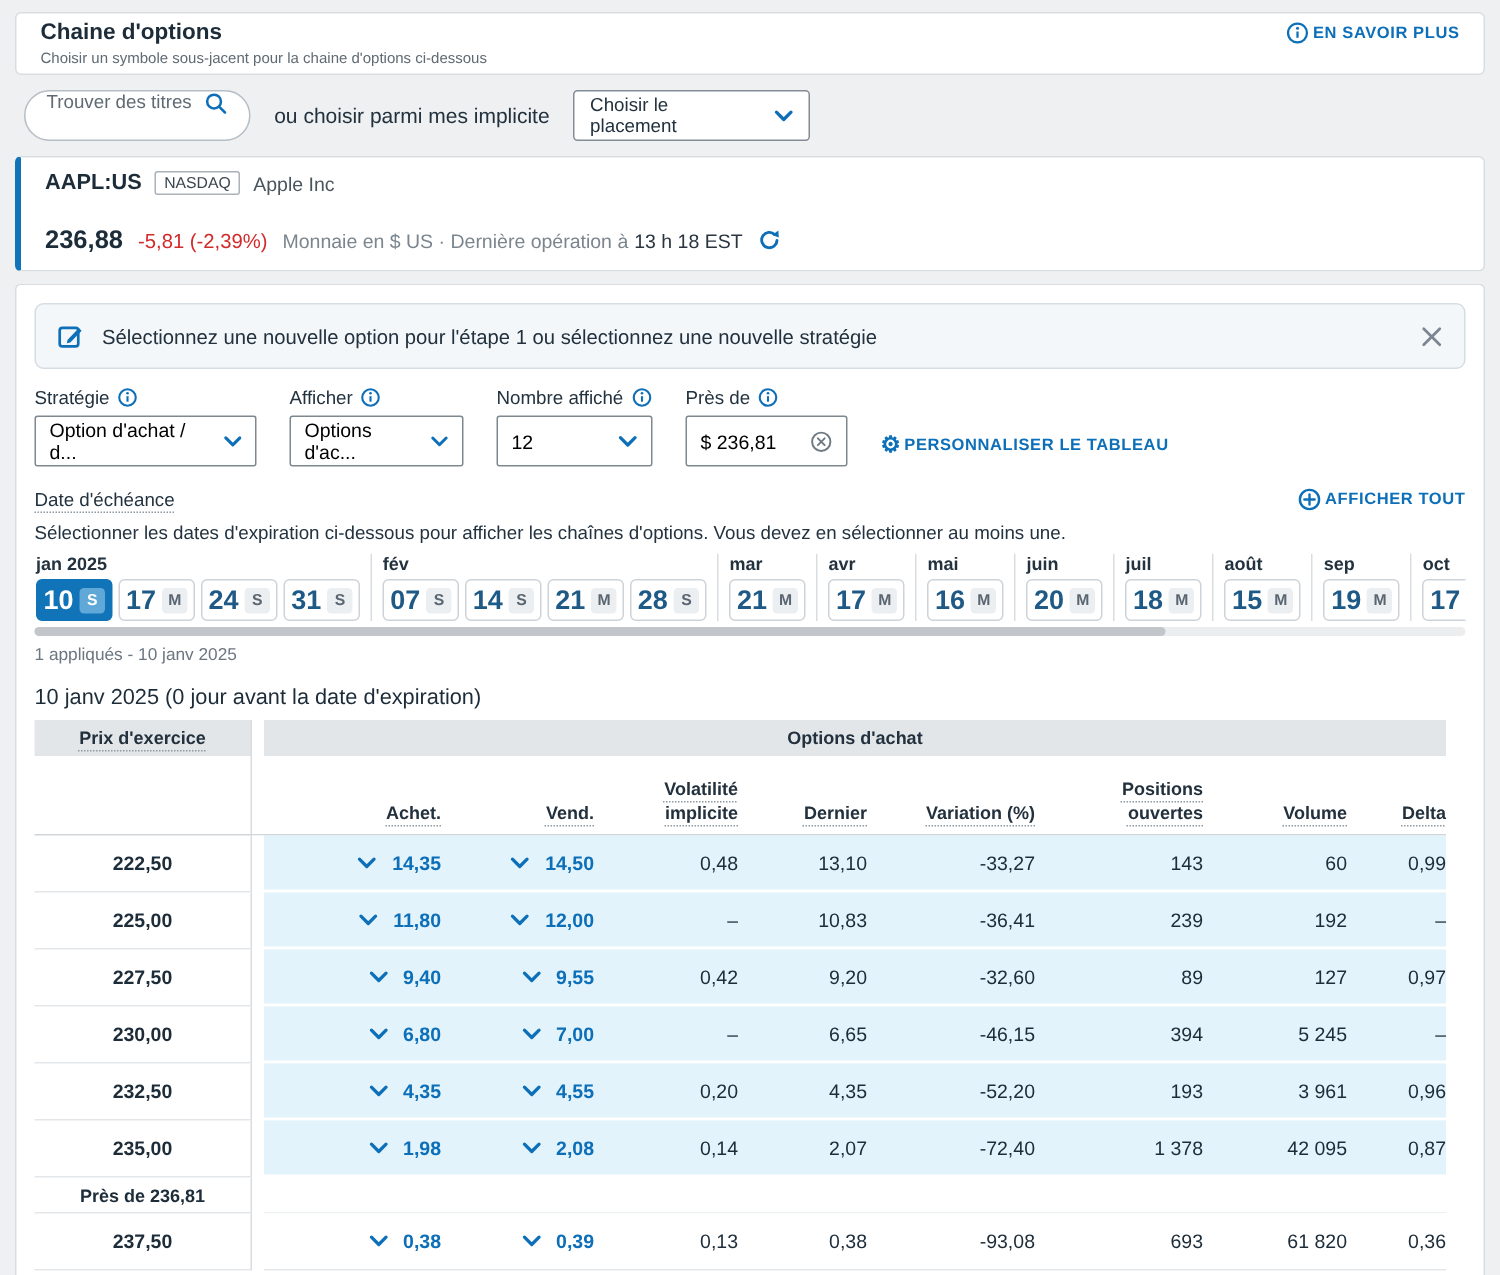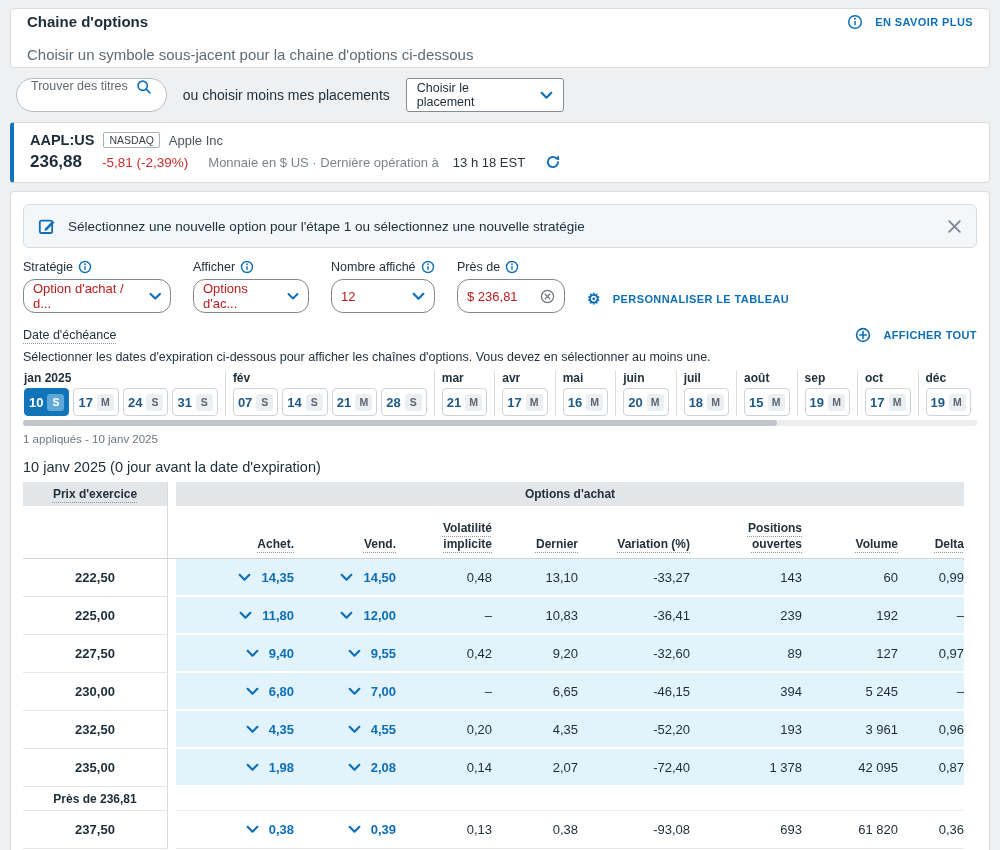--- a/index.html
+++ b/index.html
@@ -3,69 +3,69 @@
 <meta charset="utf-8">
 <style>
   html,body{margin:0;padding:0;width:1000px;height:850px;overflow:hidden;background:#eef0f1;
     font-family:"Liberation Sans",sans-serif;color:#22313d;}
   .page{padding:8px 10px;}
   .card{background:#fff;border:1px solid #d9dde0;border-radius:4px;}
   
   .title-card{padding:4px 16px;}
   .title-row{display:flex;align-items:center;justify-content:space-between;}
   .page-title{font-size:15px;font-weight:700;color:#1d2c39;}
-  .blue-link{display:inline-flex;align-items:center;gap:12px;color:#0d6fb8;font-size:11px;
+  .blue-link{display:inline-flex;align-items:center;gap:2px;color:#0d6fb8;font-size:11px;
     font-weight:700;letter-spacing:.4px;cursor:pointer;white-space:nowrap;}
-  .subtitle{margin-top:16px;font-size:15px;color:#5f6a73;}
+  .subtitle{margin-top:4px;font-size:10px;color:#5f6a73;}
   
   .search-row{display:flex;align-items:center;margin:10px 6px;gap:16px;}
   .search-pill{display:inline-flex;gap:8px;height:32px;padding:0 14px;
     background:#fff;border:1px solid #b6bec5;border-radius:17px;font-size:12.5px;color:#5f6a73;cursor:pointer;}
   .or-text{font-size:14px;color:#22313d;}
   .select-box{display:inline-flex;align-items:center;justify-content:space-between;gap:10px;height:32px;
     padding:0 10px;background:#fff;border:1px solid #848d95;border-radius:3px;font-size:12.5px;color:#22313d;cursor:pointer;}
   
   .quote-card{margin-top:8px;border-left:4px solid #1173b8;padding:9px 16px 10px;}
   .quote-line1{display:flex;align-items:center;gap:9px;}
   .q-symbol{font-size:14.5px;font-weight:700;color:#1d2c39;}
   .q-exchange{font-size:10.5px;color:#39444d;border:1px solid #aab2b9;border-radius:2px;padding:1px 5px;}
   .q-company{font-size:13px;color:#4a545d;}
-  .quote-line2{display:flex;align-items:center;gap:20px;margin-top:4px;}
+  .quote-line2{display:flex;align-items:center;gap:10px;margin-top:20px;}
   .q-price{font-size:17px;font-weight:700;color:#1d2c39;}
   .q-change{font-size:13.5px;color:#d22b2b;}
   .q-note{font-size:13px;color:#7b858e;}
   .q-time{font-size:13px;color:#2a3540;}
   
   .main-card{margin-top:8px;padding:12px 12px 0;border-bottom:none;border-radius:4px 4px 0 0;min-height:700px;}
   .alert{display:flex;align-items:center;gap:12px;background:#f3f7fa;border:1px solid #d5dde4;
     border-radius:6px;padding:0 14px;height:42px;text-align:right;}
   .alert-text{font-size:13.5px;color:#22313d;}
   .alert-close{margin-left:auto;cursor:pointer;display:flex;align-items:center;}
   
   .filters{display:flex;align-items:flex-end;gap:22px;margin-top:12px;}
   .fgroup .flabel{display:flex;align-items:center;gap:5px;font-size:12.5px;color:#23323f;margin-bottom:5px;}
   .control{display:inline-flex;align-items:center;justify-content:space-between;gap:8px;height:32px;
-    border:1px solid #7e888f;border-radius:12px;background:#fff;padding:0 9px;font-size:13px;color:#b91c1c;cursor:pointer;}
+    border:1px solid #7e888f;border-radius:2px;background:#fff;padding:0 9px;font-size:13px;color:#000000;cursor:pointer;}
   .w-strategy{width:128px;} .w-display{width:96px;} .w-count{width:84px;} .w-near{width:88px;}
   .customize{margin-bottom:7px;}
   .gear{font-size:15px;line-height:1;color:#0d6fb8;}
   
   .expiry-head{display:flex;align-items:center;justify-content:space-between;margin-top:14px;}
   .dotted{text-decoration:underline;text-decoration-style:dotted;text-decoration-color:#8d98a1;
     text-decoration-thickness:1px;text-underline-offset:4px;}
   .expiry-title{font-size:12.5px;color:#23323f;}
   .expiry-desc{margin-top:7px;font-size:12.5px;color:#23323f;}
   .chips-strip{display:flex;margin-top:7px;overflow:hidden;white-space:nowrap;}
   .month-group{padding:0 7px;border-left:1px solid #d9dde0;flex:0 0 auto;}
   .month-group:first-child{border-left:none;padding-left:1px;}
   .month-label{font-size:12px;font-weight:700;color:#23323f;margin-bottom:3px;}
   .chips-row{display:flex;gap:4px;}
   .chip{display:inline-flex;align-items:center;gap:4px;height:28px;padding:0 4px;background:#fff;
     border:1px solid #cdd3d8;border-radius:4px;cursor:pointer;font-family:inherit;}
-  .chip-day{font-size:13px;font-weight:700;color:#1f5a86;}
+  .chip-day{font-size:18px;font-weight:700;color:#1f5a86;}
   .chip-type{display:inline-flex;align-items:center;justify-content:center;width:17px;height:17px;
     border-radius:3px;background:#eceff1;font-size:10.5px;font-weight:700;color:#5a6672;}
   .chip.selected{background:#1173b8;border-color:#1173b8;}
   .chip.selected .chip-day{color:#fff;}
   .chip.selected .chip-type{background:#5fa8d8;color:#fff;}
   .hscroll{margin-top:4px;height:6px;background:#ecedee;border-radius:3px;position:relative;}
   .hscroll-thumb{position:absolute;left:0;top:0;height:6px;width:79%;background:#c2c6ca;border-radius:3px;cursor:pointer;}
   .applied{margin-top:7px;font-size:11.5px;color:#6b7680;}
   
   .tbl-heading{margin-top:14px;font-size:14.5px;color:#1d2c39;}
@@ -118,21 +118,21 @@
   </div>
 
   <div class="search-row">
     <div class="search-pill">
       <span>Trouver des titres</span>
       <svg width="16" height="16" viewBox="0 0 16 16">
         <circle cx="6.7" cy="6.7" r="4.6" fill="none" stroke="#0d6fb8" stroke-width="1.7"></circle>
         <line x1="10.2" y1="10.2" x2="14" y2="14" stroke="#0d6fb8" stroke-width="1.7" stroke-linecap="round"></line>
       </svg>
     </div>
-    <span class="or-text">ou choisir moins mes placements</span>
+    <span class="or-text">ou choisir parmi mes implicite</span>
     <div class="select-box" style="width:136px">
       <span>Choisir le placement</span>
       <svg class="chev" viewBox="0 0 12 8">
           <polyline points="1.5,1.5 6,6 10.5,1.5"></polyline>
         </svg>
     </div>
   </div>
 
   <div class="card quote-card">
     <div class="quote-line1">

